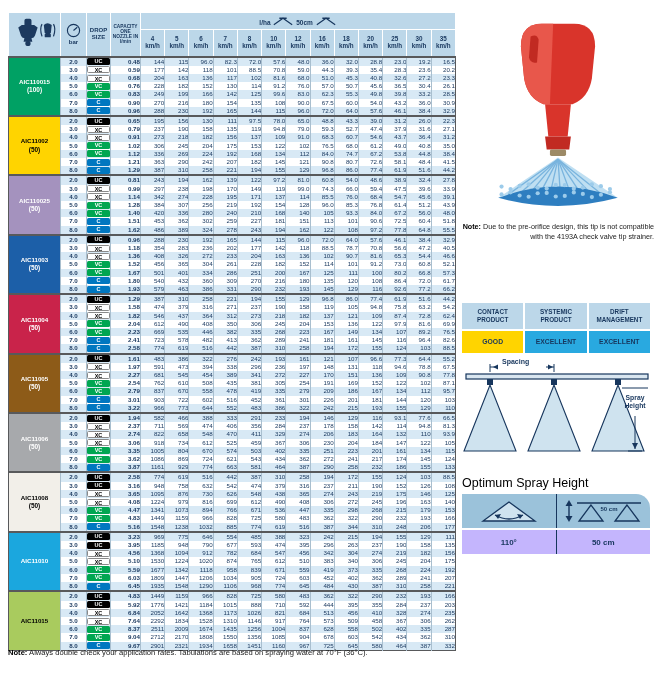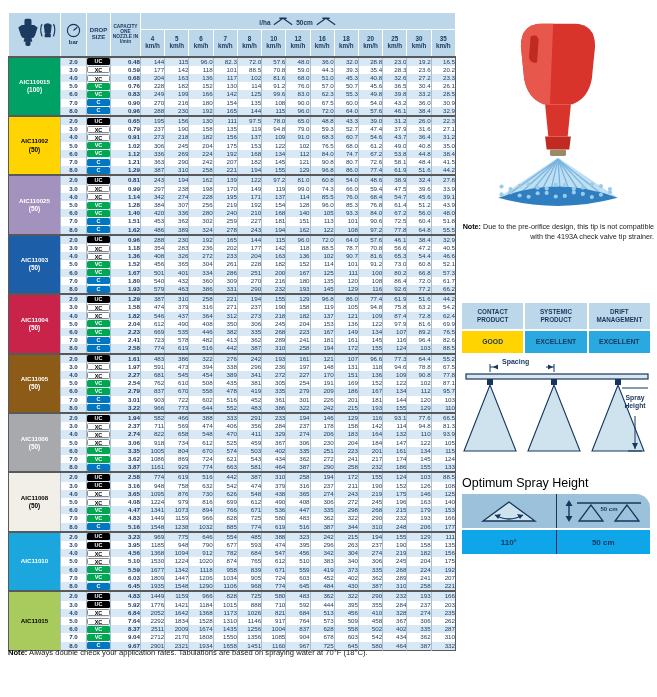--- a/index.html
+++ b/index.html
@@ -57,21 +57,21 @@
   .pt-head { background:#BCD7E9; font-size:6.3px; line-height:7.5px; padding:5px 2px; height:26px; }
   .pt-val  { font-size:6.8px; padding:0; height:22px; line-height:22px; }
   .spacing-wrap { position:absolute; left:462px; top:356px; width:190px; height:118px; }
   .spacing-label { position:absolute; left:40px; top:2px; font-size:7px; font-weight:bold; color:#17365D; }
   .sprayheight-label { position:absolute; right:0px; top:38px; width:34px; font-size:6.8px; line-height:8px; font-weight:bold; color:#17365D; text-align:center; }
   .osh-title { position:absolute; left:462px; top:476px; font-size:12.5px; font-weight:normal; color:#000; }
   .osh-table { position:absolute; left:462px; top:494px; width:188px; }
   .osh-icons { display:flex; background:#9BC2DA; border-radius:0 14px 0 0; height:34px; }
   .osh-ic { flex:1; display:flex; align-items:center; justify-content:center; }
   .osh-ic.right { border-left:1.5px solid #17365D; }
-  .osh-vals { display:flex; background:#0ea5e9; height:24px; margin-top:2px; }
+  .osh-vals { display:flex; background:#c4b5fd; height:24px; margin-top:2px; }
   .osh-v { flex:1; display:flex; align-items:center; justify-content:center; font-weight:bold; font-size:8px; color:#17365D; }
   .osh-v.right { border-left:1.5px solid #17365D; }
   .foot { position:absolute; left:8px; top:648px; width:645px; font-size:7.6px; line-height:10.5px; color:#1a1a1a; }
 </style>
 </head>
 <body>
 
 <table class="spec-table">
   <colgroup>
     <col style="width:52px">
@@ -1690,14 +1690,14 @@
       </svg>
     </div>
   </div>
   <div class="osh-vals">
     <div class="osh-v">110°</div>
     <div class="osh-v right">50 cm</div>
   </div>
 </div>
 
 <div class="foot">
-  <div><b>Note:</b><span> Always double check your application rates. Tabulations are based on spraying water at 70°F (18°C).</span></div>
+  <div><b>Note:</b><span> Always double check your application rates. Tabulations are based on spraying water at 70°F (36°C).</span></div>
 </div>
 
 </body></html>

